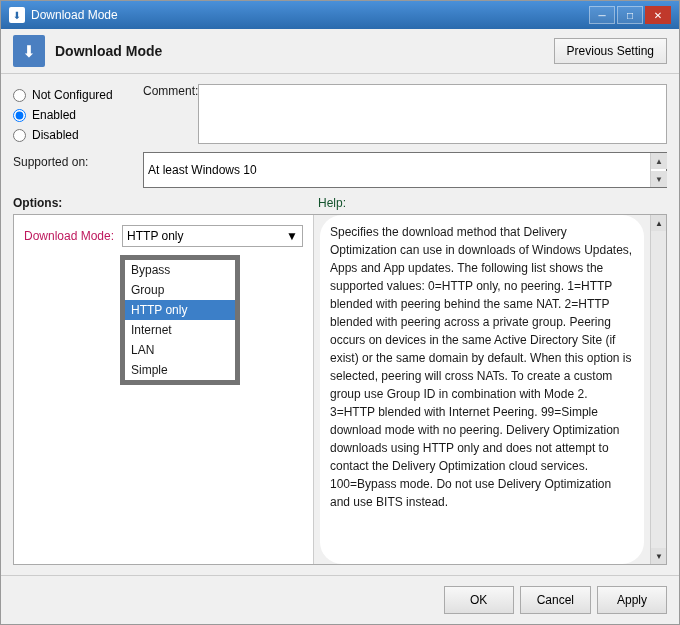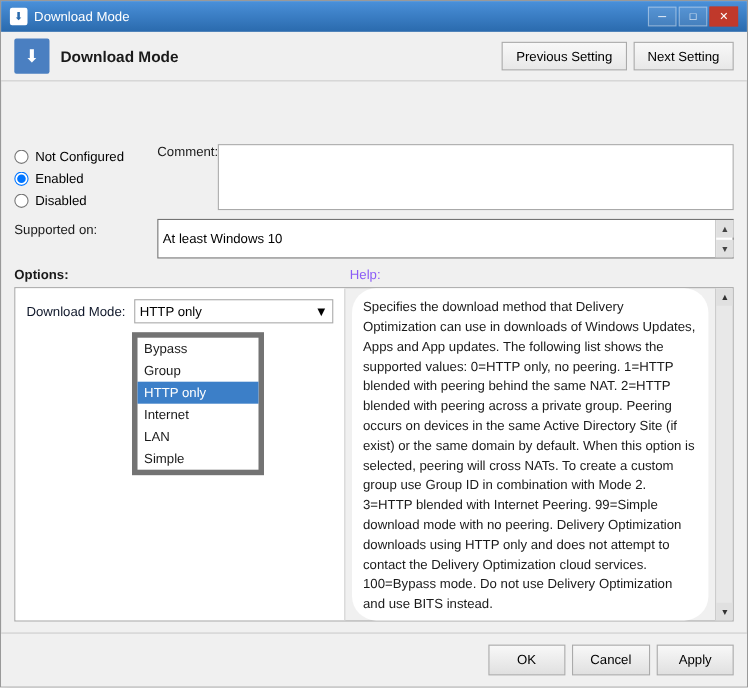--- a/index.html
+++ b/index.html
@@ -129,21 +129,20 @@
       flex: 1;
       padding: 10px 12px;
       overflow: hidden;
     }
 
     
     .top-section {
       display: flex;
       gap: 0;
       margin-bottom: 8px;
-      margin-top: 47px;
     }
 
     .radio-column {
       display: flex;
       flex-direction: column;
       gap: 6px;
       width: 130px;
       padding-top: 4px;
       flex-shrink: 0;
     }
@@ -247,21 +246,21 @@
     .options-label {
       width: 305px;
       font-size: 12px;
       color: #1a1a1a;
       font-weight: bold;
     }
 
     .help-label {
       flex: 1;
       font-size: 12px;
-      color: #8b5cf6;
+      color: #14532d;
     }
 
     
     .main-bottom {
       display: flex;
       flex: 1;
       gap: 6px;
       border: 1px solid #aaa;
       overflow: hidden;
     }
@@ -280,21 +279,21 @@
     .download-mode-row {
       display: flex;
       align-items: center;
       gap: 8px;
       position: relative;
     }
 
     .download-mode-label {
       font-size: 12px;
       white-space: nowrap;
-      color: #0f172a;
+      color: #be185d;
     }
 
     .dropdown-wrapper {
       position: relative;
       flex: 1;
     }
 
     
     .dropdown-list {
       border: 5px solid #737373;
@@ -388,21 +387,20 @@
       <button class="title-btn">□</button>
       <button class="title-btn close">✕</button>
     </div>
   </div>
 
   <div class="header-bar">
     <div class="header-icon">⬇</div>
     <span class="header-title">Download Mode</span>
     <div class="header-buttons">
       <button class="nav-btn">Previous Setting</button>
-      <button class="nav-btn">Next Setting</button>
     </div>
   </div>
 
   <div class="content">
 
     <div class="top-section">
       <div class="radio-column">
         <label class="radio-item">
           <input type="radio" name="config" style="">
           <span>Not Configured</span>

